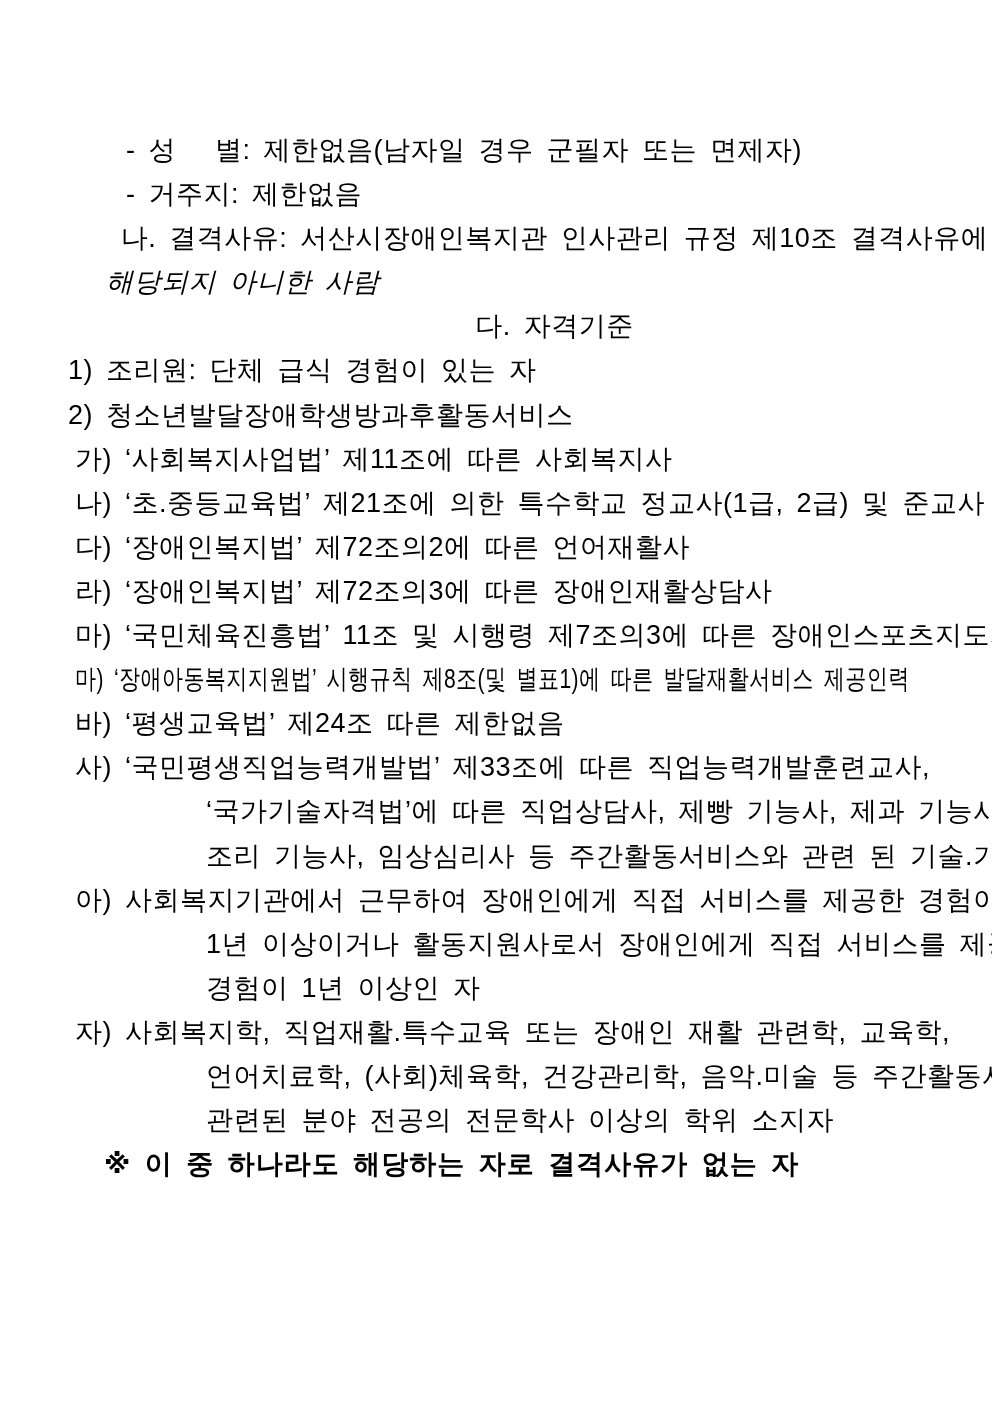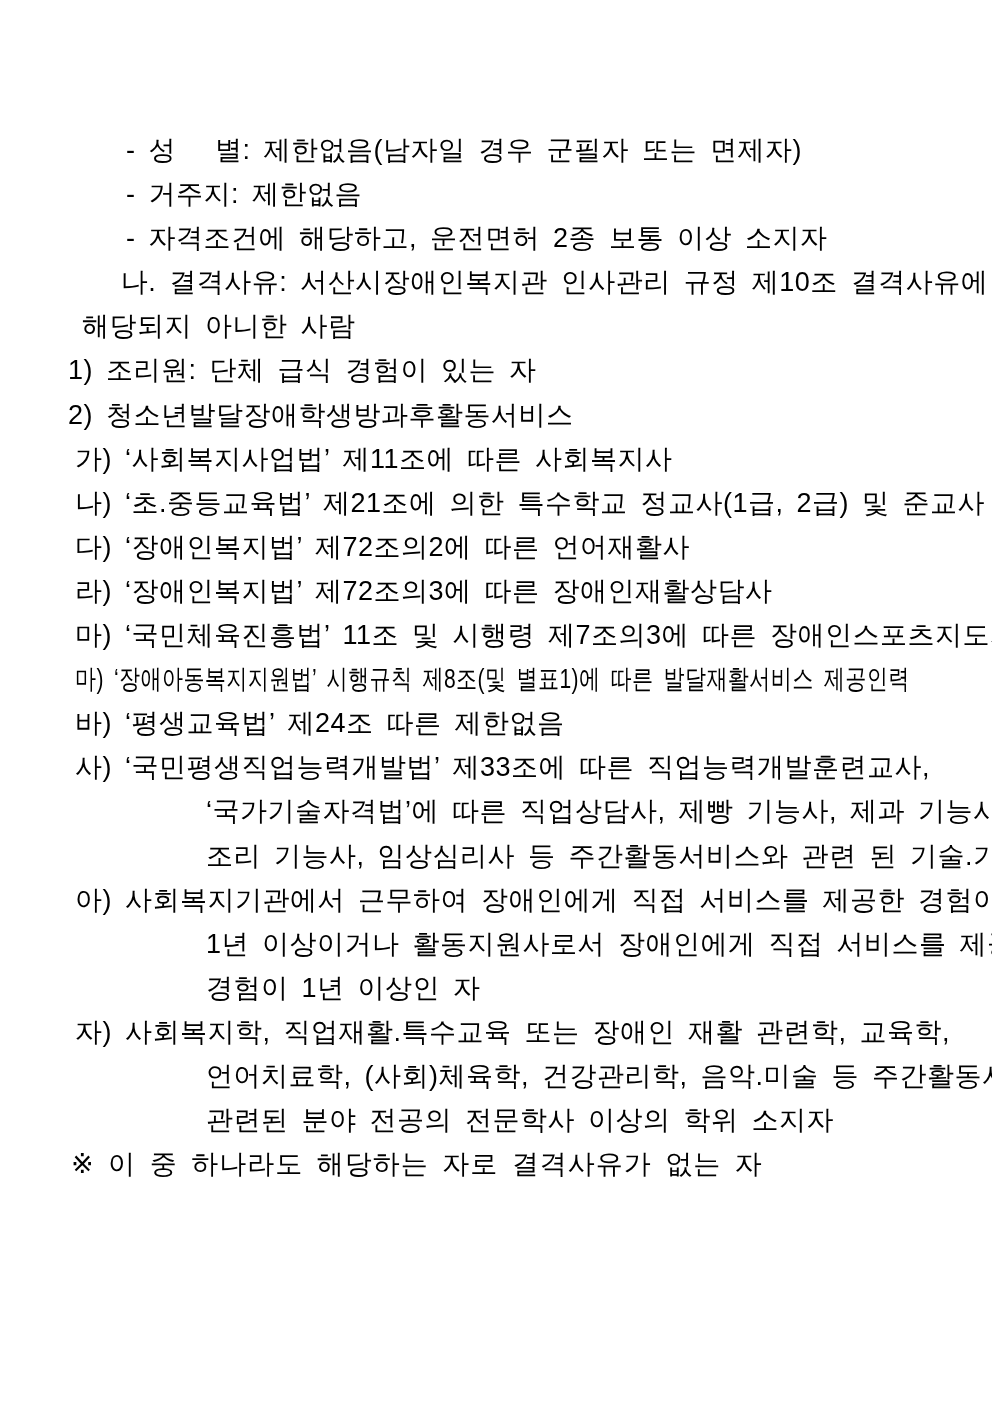--- a/index.html
+++ b/index.html
@@ -26,44 +26,44 @@
     white-space: pre;
     font-size: 27px;
     line-height: 44.1px;
     word-spacing: 5px;
     letter-spacing: 0.5px;
   }
   .line > span { display: inline-block; }
   
   .dash { padding-left: 126px; }
   .l0   { padding-left: 117px; justify-content: center; }
-  .l0c  { padding-left: 82px; }
+  .l0c  { padding-left: 106px; font-style: italic; }
   .l1   { padding-left: 68px; }
   .l2   { padding-left: 75px; }
   .l2c  { padding-left: 206px; }
-  .note { padding-left: 71px; font-weight: normal; letter-spacing: 1px; text-align: center; }
+  .note { padding-left: 104px; font-weight: bold; letter-spacing: 1px; text-align: center; }
   
   .condensed > span {
     transform: scaleX(0.78);
     transform-origin: 0 50%;
   }
 </style>
 </head>
 <body>
 
 <div class="page">
   <div class="doc">
 
     <div class="line dash"><span>- 성   별: 제한없음(남자일 경우 군필자 또는 면제자)</span></div>
     <div class="line dash"><span>- 거주지: 제한없음</span></div>
-    <div class="line dash"><span>- 자격조건에 해당하고, 운전면허 2종 보통 이상 소지자</span></div>
 
     <div class="line l0"><span>나. 결격사유: 서산시장애인복지관 인사관리 규정 제10조 결격사유에</span></div>
     <div class="line l0c"><span>해당되지 아니한 사람</span></div>
 
+    <div class="line l0"><span>다. 자격기준</span></div>
 
     <div class="line l1"><span>1) 조리원: 단체 급식 경험이 있는 자</span></div>
     <div class="line l1"><span>2) 청소년발달장애학생방과후활동서비스</span></div>
 
     <div class="line l2"><span>가) ‘사회복지사업법’ 제11조에 따른 사회복지사</span></div>
     <div class="line l2"><span>나) ‘초.중등교육법’ 제21조에 의한 특수학교 정교사(1급, 2급) 및 준교사</span></div>
     <div class="line l2"><span>다) ‘장애인복지법’ 제72조의2에 따른 언어재활사</span></div>
     <div class="line l2"><span>라) ‘장애인복지법’ 제72조의3에 따른 장애인재활상담사</span></div>
     <div class="line l2"><span>마) ‘국민체육진흥법’ 11조 및 시행령 제7조의3에 따른 장애인스포츠지도자</span></div>
     <div class="line l2 condensed"><span>마) ‘장애아동복지지원법’ 시행규칙 제8조(및 별표1)에 따른 발달재활서비스 제공인력</span></div>

